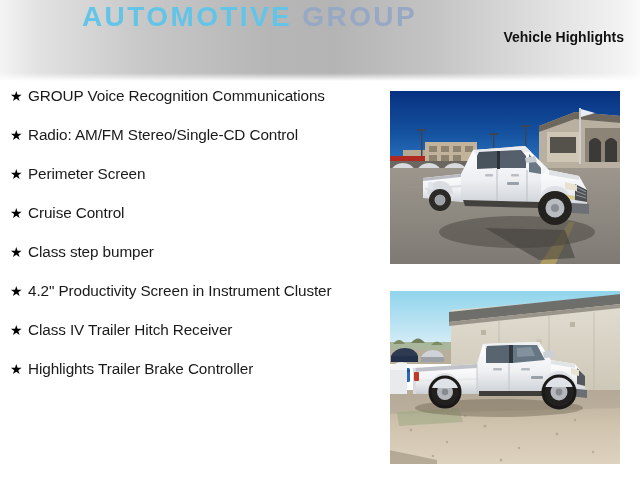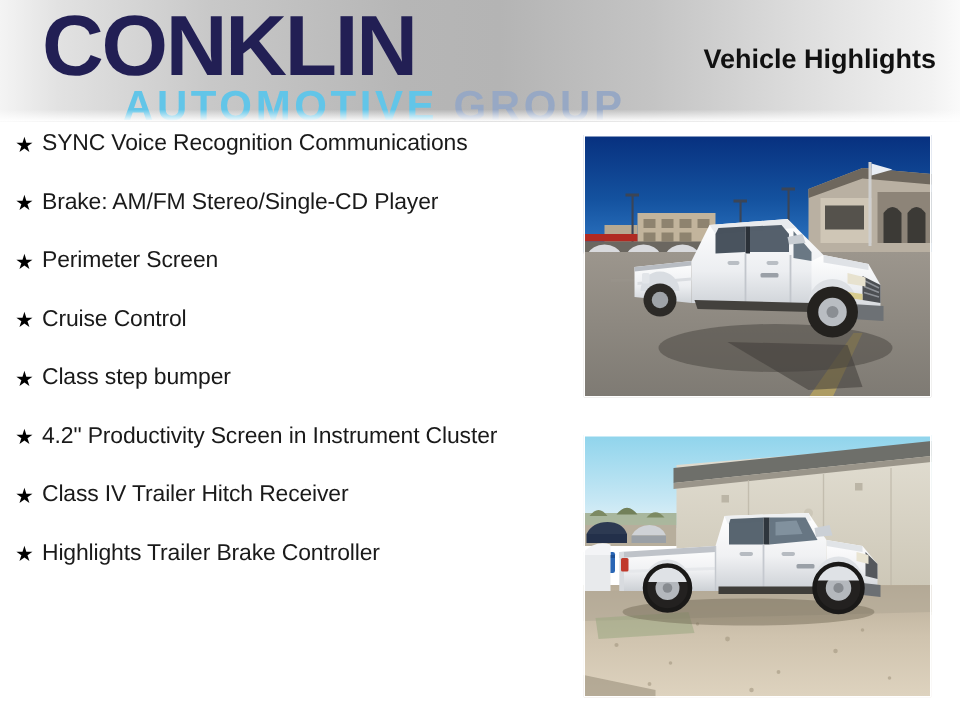--- a/index.html
+++ b/index.html
@@ -64,21 +64,21 @@
     line-height: 21px;
     letter-spacing: 2.4px;
     white-space: nowrap;
   }
   .logo-sub .auto { color: #62c5e8; }
   .logo-sub .grp  { color: #97a8c4; }
 
   .header-title {
     position: absolute;
     right: 16px; top: 29px;
-    font-size: 18px;
+    font-size: 14px;
     font-weight: bold;
     color: #111111;
     letter-spacing: 0px;
     white-space: nowrap;
   }
 
   
   .highlights {
     position: absolute;
     left: 0; top: 86px;
@@ -119,37 +119,36 @@
   .photo-2 { top: 290px; }
   .photo svg { display: block; width: 100%; height: 100%; }
 </style>
 </head>
 <body>
 
 <div class="page">
 
   <div class="header">
     <div class="logo">
-      <span class="logo-word">CONKLIN</span>
       <span class="logo-sub"><span class="auto">AUTOMOTIVE </span><span class="grp">GROUP</span></span>
     </div>
     <div class="header-title">Vehicle Highlights</div>
     <div class="header-bottom-fade"></div>
   </div>
 
   <div class="highlights">
 
     <div class="hl-item">
       <span class="hl-bullet">★</span>
-      <span class="hl-text">SYNC Voice Recognition Communications</span>
-    </div>
-
-    <div class="hl-item">
-      <span class="hl-bullet">★</span>
-      <span class="hl-text">Brake: AM/FM Stereo/Single-CD Player</span>
+      <span class="hl-text">GROUP Voice Recognition Communications</span>
+    </div>
+
+    <div class="hl-item">
+      <span class="hl-bullet">★</span>
+      <span class="hl-text">Radio: AM/FM Stereo/Single-CD Control</span>
     </div>
 
     <div class="hl-item">
       <span class="hl-bullet">★</span>
       <span class="hl-text">Perimeter Screen</span>
     </div>
 
     <div class="hl-item">
       <span class="hl-bullet">★</span>
       <span class="hl-text">Cruise Control</span>

